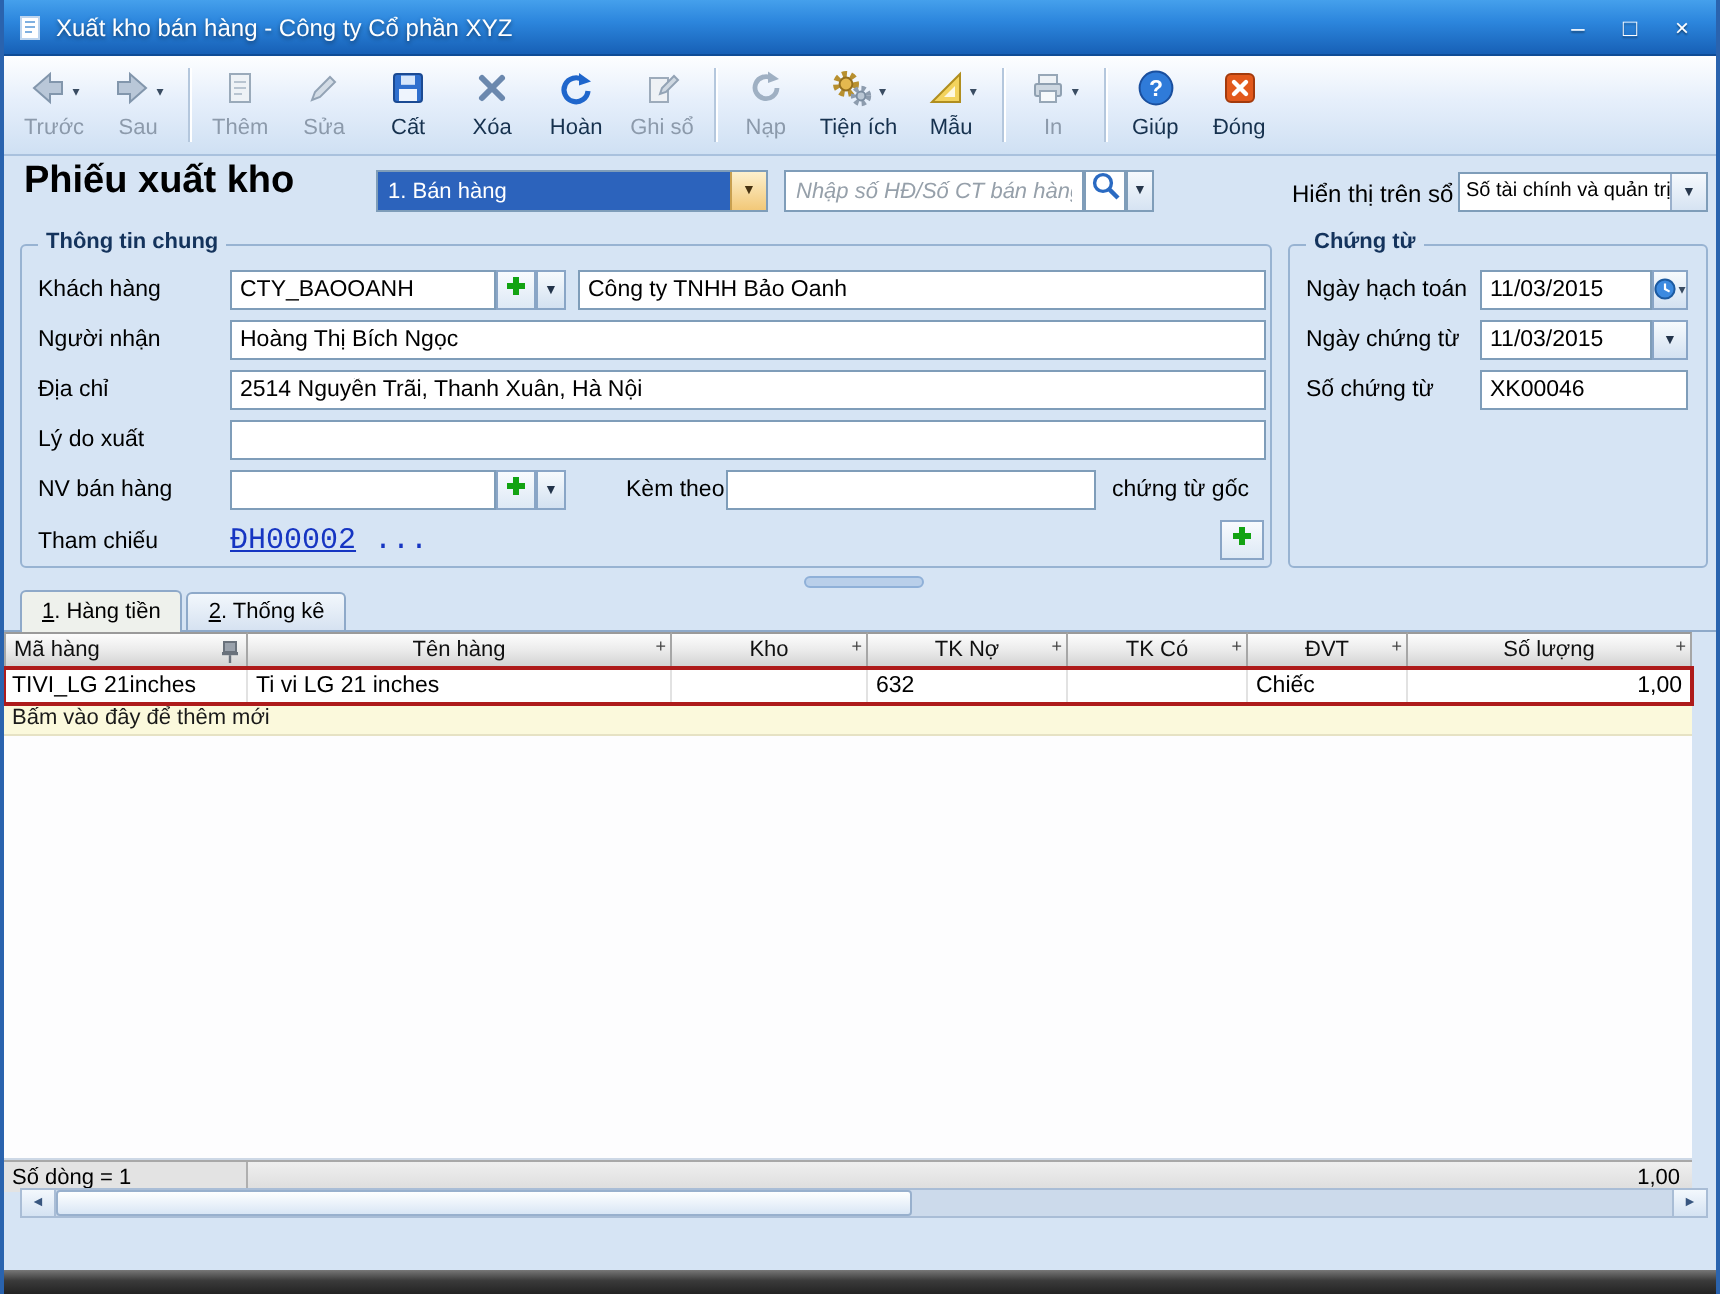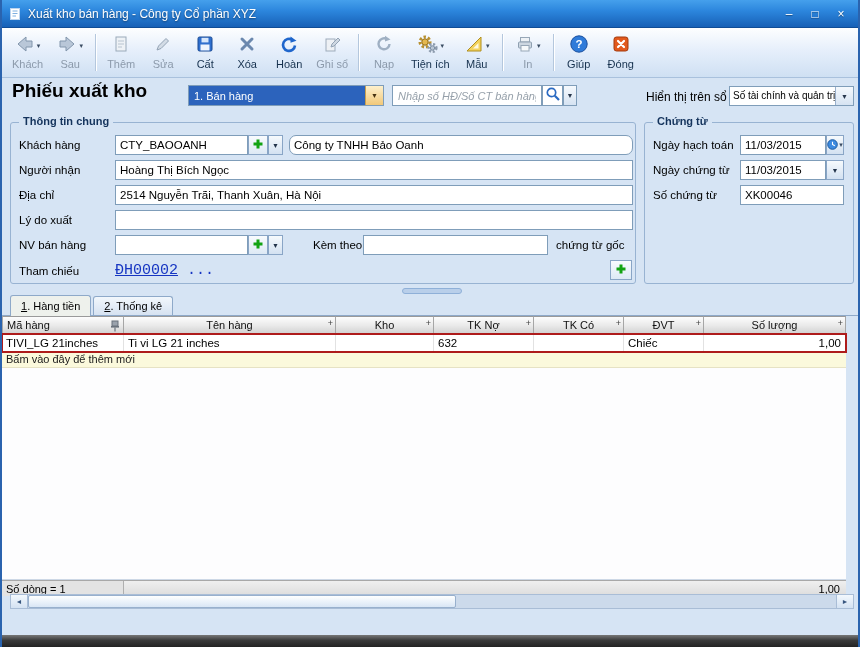--- a/index.html
+++ b/index.html
@@ -95,21 +95,21 @@
   </div>
 
   <div class="toolbar">
     <div class="tb-btn disabled">
       <span class="tb-iconrow">
           <span><svg width="20" height="20" viewBox="0 0 20 20">
               <path d="M11 3 L3 10 L11 17 L11 13 H17 V7 H11 Z" fill="#b9c7d8" stroke="#8296ac"></path>
             </svg></span>
           <span class="dd">▾</span>
         </span>
-      <span class="tb-label">Khách</span>
+      <span class="tb-label">Trước</span>
     </div>
     <div class="tb-btn disabled">
       <span class="tb-iconrow">
           <span><svg width="20" height="20" viewBox="0 0 20 20">
               <path d="M9 3 L17 10 L9 17 L9 13 H3 V7 H9 Z" fill="#b9c7d8" stroke="#8296ac"></path>
             </svg></span>
           <span class="dd">▾</span>
         </span>
       <span class="tb-label">Sau</span>
     </div>
@@ -259,21 +259,21 @@
     <span class="gb-title">Thông tin chung</span>
 
     <span class="lbl" style="left:8px;top:12px;">Khách hàng</span>
     <input class="inp" style="left: 104px; top: 12px; width: 133px;" value="CTY_BAOOANH">
     <span class="btn-plus" style="left:237px;top:12px;">
         <span><svg width="12" height="12" viewBox="0 0 12 12">
             <path d="M6 1.5 V10.5 M1.5 6 H10.5" stroke="#13a313" stroke-width="3"></path>
           </svg></span>
       </span>
     <span class="btn-dd" style="left:257px;top:12px;">▼</span>
-    <input class="inp" style="left: 278px; top: 12px; width: 344px; border-radius: 7px;" value="Công ty TNHH Bảo Oanh">
+    <input class="inp" style="left: 278px; top: 12px; width: 344px;" value="Công ty TNHH Bảo Oanh">
 
     <span class="lbl" style="left:8px;top:37px;">Người nhận</span>
     <input class="inp" style="left: 104px; top: 37px; width: 518px;" value="Hoàng Thị Bích Ngọc">
 
     <span class="lbl" style="left:8px;top:62px;">Địa chỉ</span>
     <input class="inp" style="left: 104px; top: 62px; width: 518px;" value="2514 Nguyễn Trãi, Thanh Xuân, Hà Nội">
 
     <span class="lbl" style="left:8px;top:87px;">Lý do xuất</span>
     <input class="inp" style="left: 104px; top: 87px; width: 518px;" value="">
 

